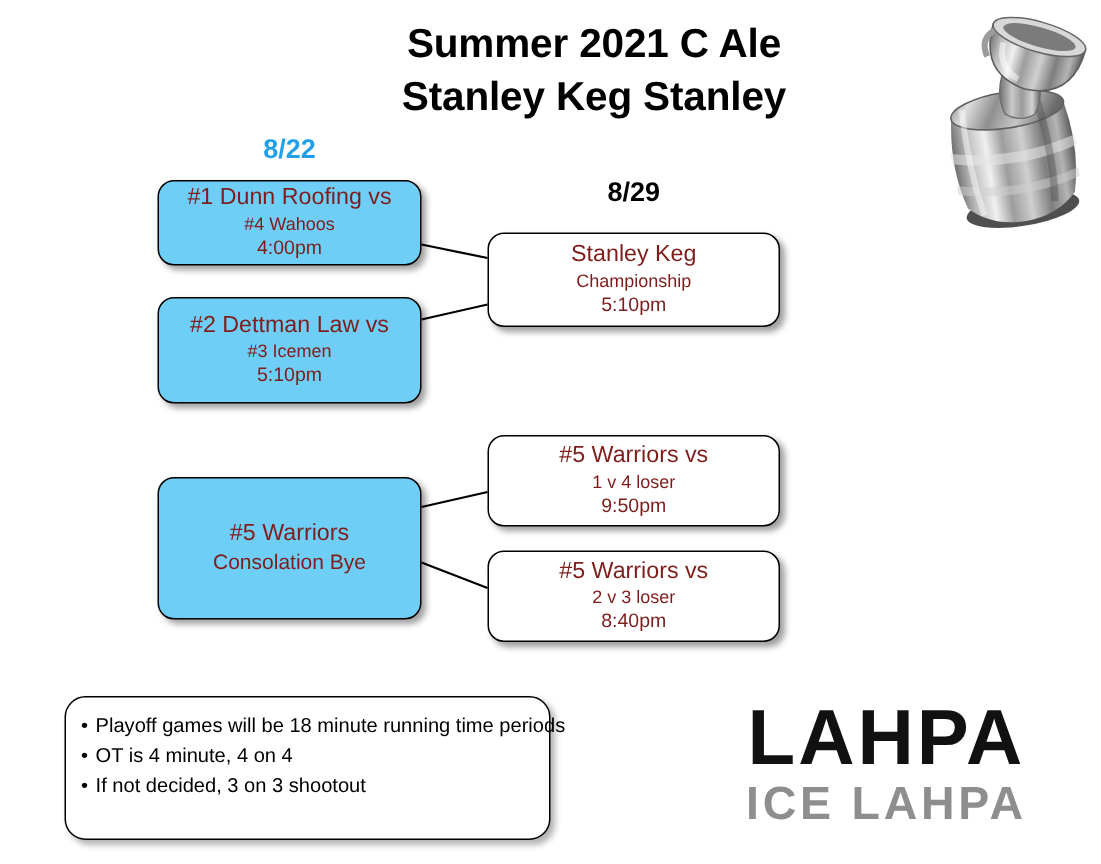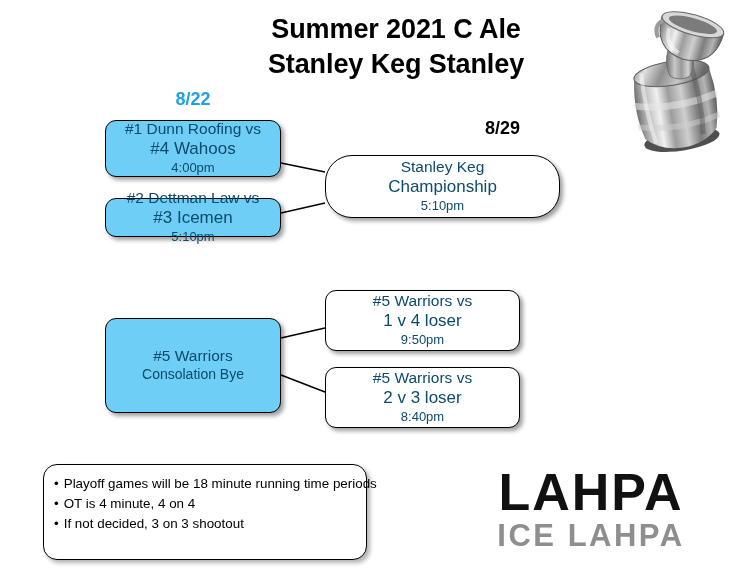--- a/index.html
+++ b/index.html
@@ -52,31 +52,31 @@
     box-sizing: border-box;
     border: 1.6px solid #000000;
     border-radius: 11px;
     background: #ffffff;
     box-shadow: 3px 3px 4px rgba(0,0,0,0.38);
     display: flex;
     flex-direction: column;
     align-items: center;
     justify-content: center;
     text-align: center;
-    color: #0c4a6e;
+    color: #7f1d1d;
     padding: 2px 6px;
   }
   .box.blue { background: #6FCEF5; }
   .box .l1 {
     font-size: 15.5px;
     line-height: 1.2;
     white-space: nowrap;
   }
   .box .l2 {
-    font-size: 17px;
+    font-size: 12px;
     line-height: 1.2;
     white-space: nowrap;
   }
   .box .time {
     font-size: 13px;
     line-height: 1.25;
     margin-top: 1px;
     white-space: nowrap;
   }
   .box .sub {
@@ -213,44 +213,44 @@
     <g transform="rotate(16 68 40)">
       <path d="M36 22 Q36 56 68 58 Q100 56 100 22 Z" fill="url(#metalA)" stroke="#5c5c5c" stroke-width="1"></path>
       <ellipse cx="68" cy="22" rx="32" ry="10" fill="#d8d8d8" stroke="#666666" stroke-width="1"></ellipse>
       <ellipse cx="68" cy="22" rx="25" ry="6.5" fill="#7b7b7b"></ellipse>
       <path d="M38 26 Q30 34 38 44" stroke="#9b9b9b" stroke-width="4" fill="none"></path>
       <path d="M46 32 Q46 48 62 53" stroke="#ffffff" stroke-width="4" fill="none" opacity="0.5"></path>
     </g>
   </svg>
 
   <div class="round-date accent" style="left:105px; top:89px; width:176px;">8/22</div>
-  <div class="round-date" style="left:325px; top:118px; width:195px;text-align:right;">8/29</div>
+  <div class="round-date" style="left:325px; top:118px; width:195px;">8/29</div>
 
   <svg id="connectors">
 
     <line x1="281" y1="163" x2="325" y2="172" stroke="#000" stroke-width="1.5"></line>
     <line x1="281" y1="213" x2="325" y2="203" stroke="#000" stroke-width="1.5"></line>
 
     <line x1="281" y1="338" x2="325" y2="328" stroke="#000" stroke-width="1.5"></line>
     <line x1="281" y1="375" x2="325" y2="392" stroke="#000" stroke-width="1.5"></line>
   </svg>
 
   <div class="box blue" style="left:105px; top:120px; width:176px; height:57px;">
     <span class="l1">#1 Dunn Roofing vs</span>
     <span class="l2">#4 Wahoos</span>
     <span class="time">4:00pm</span>
   </div>
 
-  <div class="box blue" style="left:105px; top:198px; width:176px; height:39px;">
+  <div class="box blue" style="left:105px; top:198px; width:176px; height:71px;">
     <span class="l1">#2 Dettman Law vs</span>
     <span class="l2">#3 Icemen</span>
     <span class="time">5:10pm</span>
   </div>
 
-  <div class="box" style="left:325px; top:155px; width:235px; height:63px;border-radius:27px;">
+  <div class="box" style="left:325px; top:155px; width:195px; height:63px;">
     <span class="l1">Stanley Keg</span>
     <span class="l2">Championship</span>
     <span class="time">5:10pm</span>
   </div>
 
   <div class="box blue" style="left:105px; top:318px; width:176px; height:95px;">
     <span class="l1">#5 Warriors</span>
     <span class="sub">Consolation Bye</span>
   </div>
 

